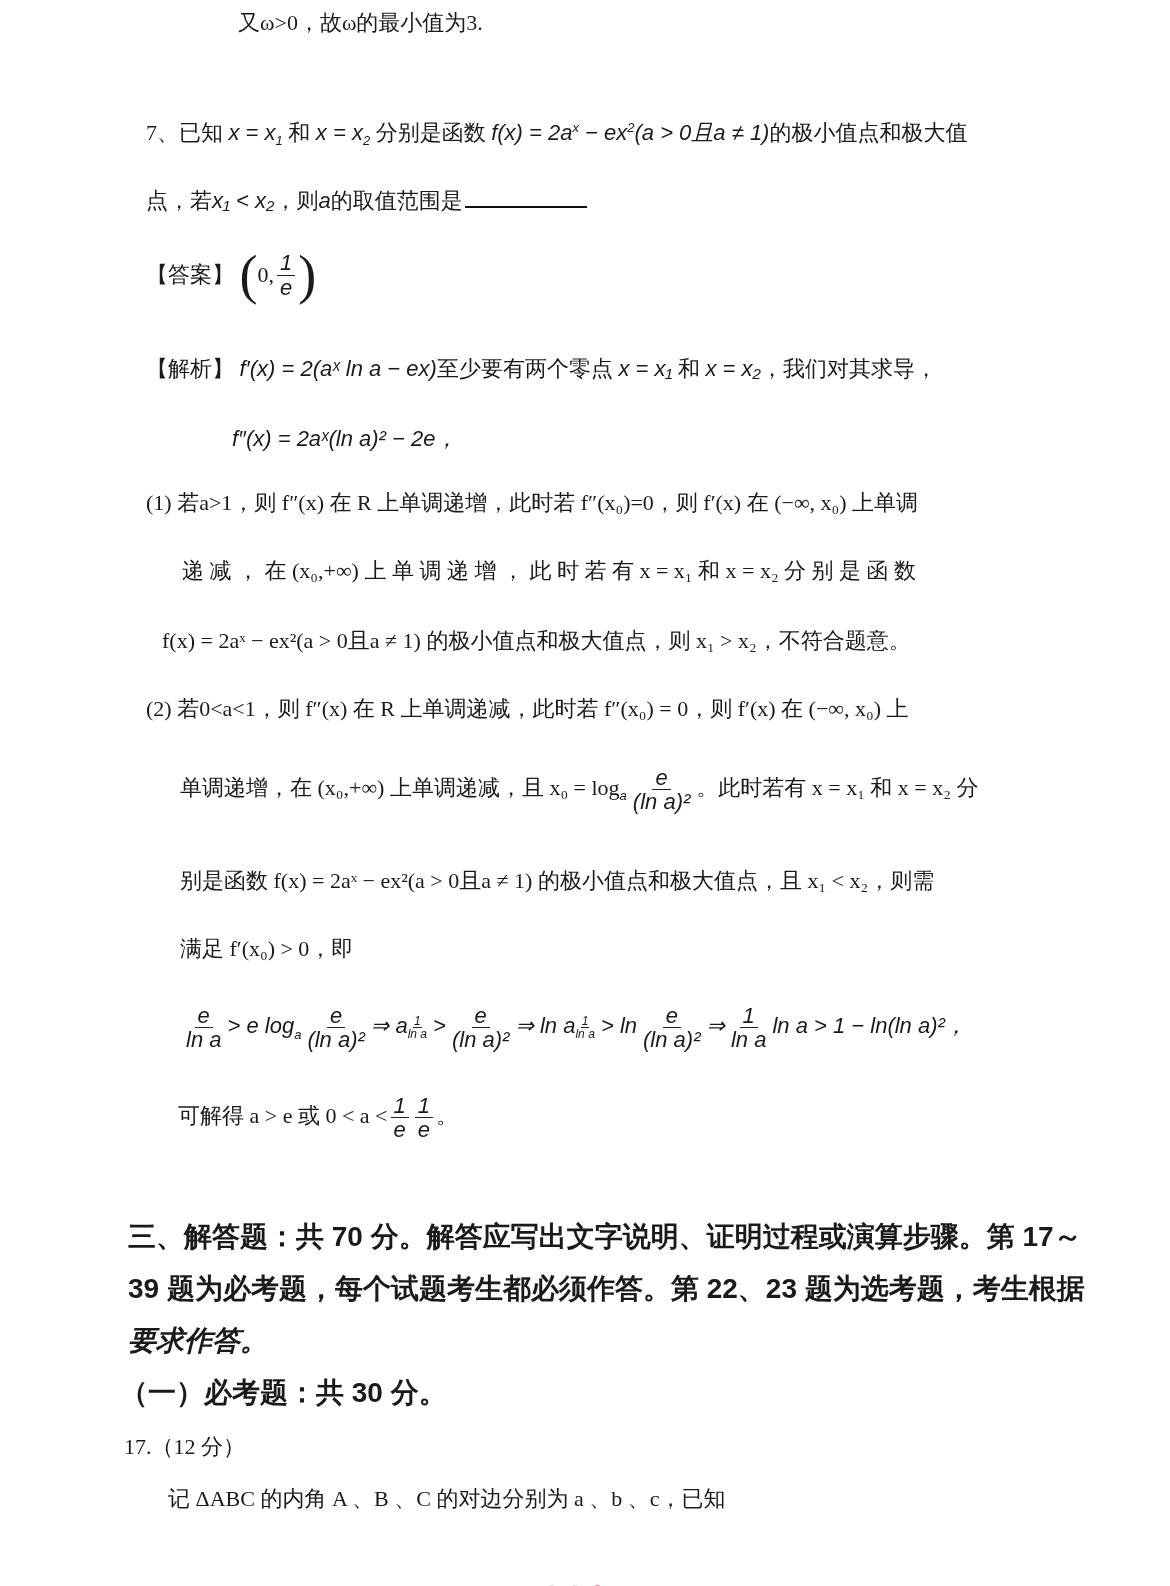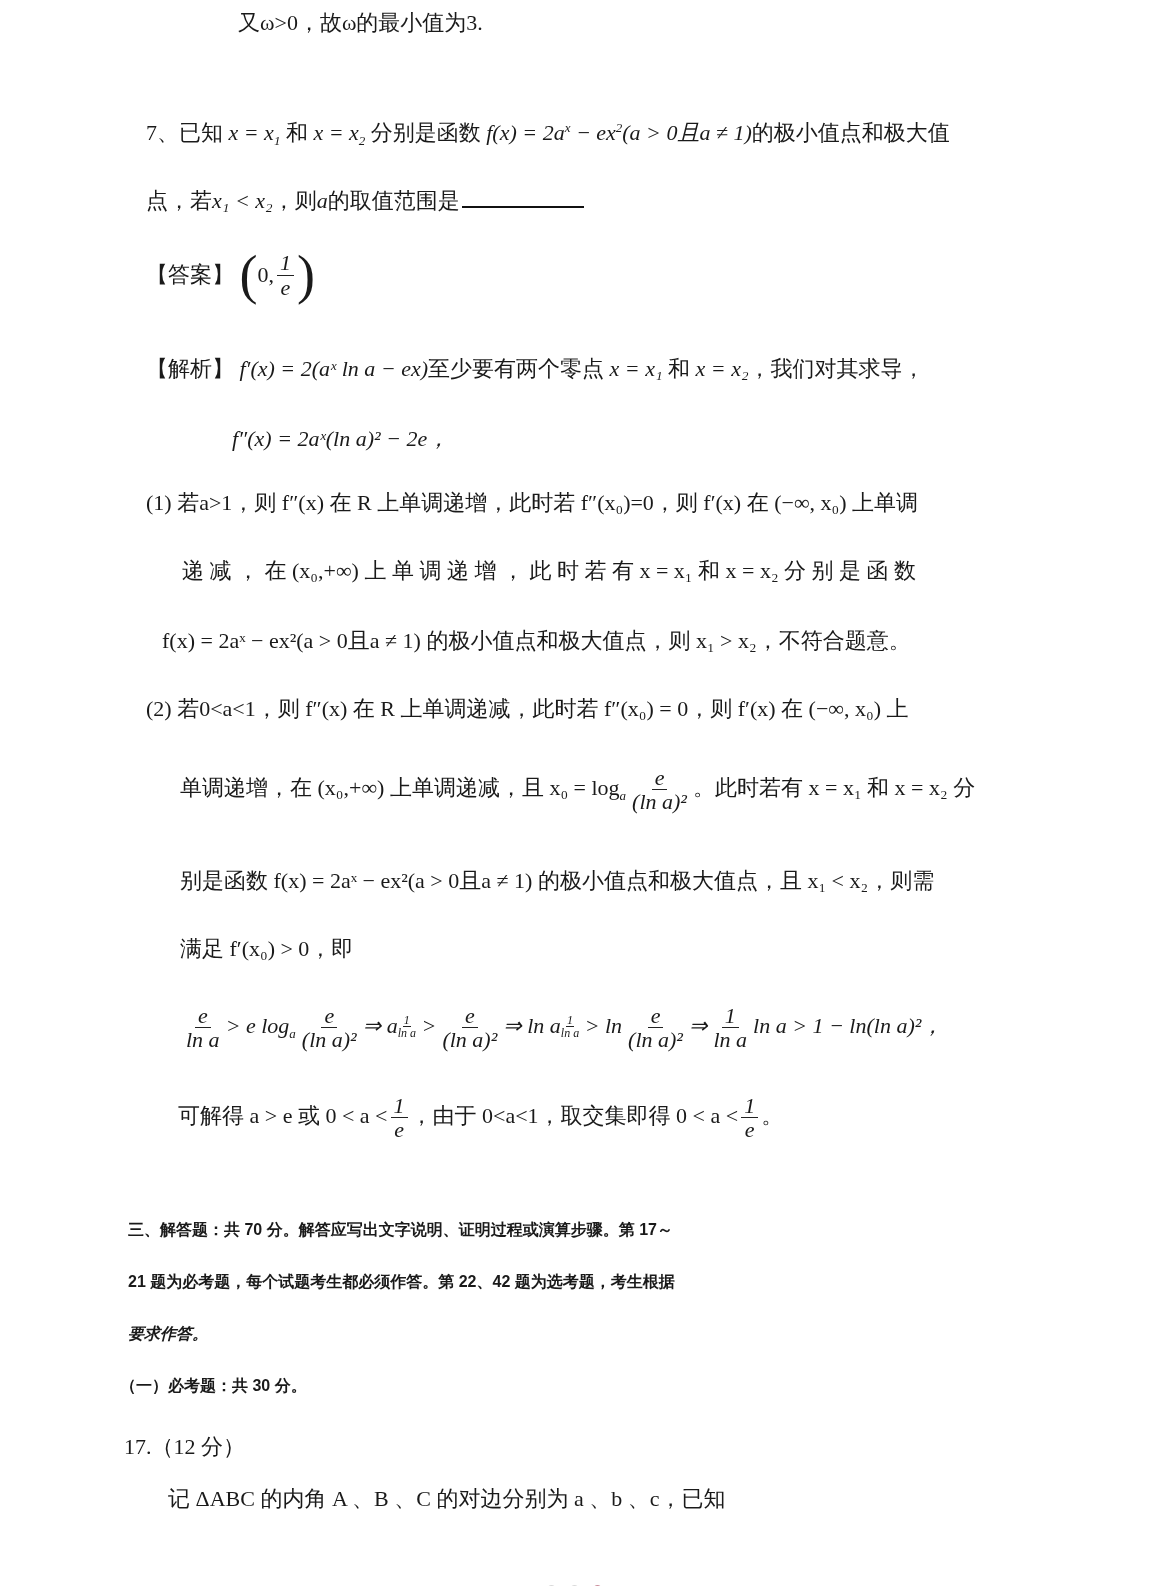--- a/index.html
+++ b/index.html
@@ -3,22 +3,22 @@
 <meta charset="utf-8">
 <style>
   html, body { margin: 0; padding: 0; background: #ffffff; }
   body {
     width: 1170px; height: 1586px; position: relative; overflow: hidden;
     color: #1a1a1a;
     font-family: "Liberation Serif", "DejaVu Serif", serif;
     font-size: 22px;
   }
   .line { position: absolute; white-space: nowrap; line-height: 1.2; }
-  .m { font-style: italic; font-family: Liberation Serif, serif; }
-  .b { font-weight: bold; font-family: "Liberation Sans", "DejaVu Sans", sans-serif; font-size: 16px; }
+  .m { font-style: italic; font-family: Liberation Sans, sans-serif; }
+  .b { font-weight: bold; font-family: "Liberation Sans", "DejaVu Sans", sans-serif; font-size: 28px; }
   .blank { display: inline-block; width: 122px; border-bottom: 2px solid #111; vertical-align: baseline; margin-left: 2px; height: 16px; }
   .frac { display: inline-flex; flex-direction: column; align-items: center; vertical-align: middle; margin: 0 3px; line-height: 1.05; }
   .frac .num { border-bottom: 1.5px solid #222; padding: 0 3px; }
   .frac .den { padding: 0 3px; }
   .paren-big { font-size: 54px; font-weight: 200; vertical-align: middle; line-height: 1; }
   sup, sub { font-size: 13px; }
   .tiny-frac { display: inline-flex; flex-direction: column; align-items: center; vertical-align: super; font-size: 12px; line-height: 1; }
   .tiny-frac .num { border-bottom: 1px solid #222; padding: 0 1px; }
   .dots { position: absolute; left: 540px; top: 1574px; width: 90px; height: 12px; }
   .dot { display: inline-block; width: 9px; height: 9px; border-radius: 50%; margin: 0 7px; background: #d9d9d9; }
@@ -110,31 +110,31 @@
     </span><span>⇒</span><span class="frac">
       <span class="num">1</span>
       <span class="den">ln a</span>
     </span><span>ln a &gt; 1 − ln(ln a)²，</span>
 </div>
 
 <div class="line" style="left:178px; top:1094px;">
   <span>可解得 a &gt; e 或 0 &lt; a &lt;</span><span class="frac m">
       <span class="num">1</span>
       <span class="den">e</span>
-    </span><span>，由于 0&lt;a&lt;1，取交集即得 0 &lt; a &lt;</span><span class="frac m">
+    </span><span class="frac m">
       <span class="num">1</span>
       <span class="den">e</span>
     </span><span>。</span>
 </div>
 
 <div class="line b" style="left:128px; top:1220px;">
   <span>三、解答题：共 70 分。解答应写出文字说明、证明过程或演算步骤。第 17～</span>
 </div>
 <div class="line b" style="left:128px; top:1272px;">
-  <span>21 题为必考题，每个试题考生都必须作答。第 22、42 题为选考题，考生根据</span>
+  <span>39 题为必考题，每个试题考生都必须作答。第 22、23 题为选考题，考生根据</span>
 </div>
 <div class="line b" style="left:128px; top:1324px;font-style:italic;">
   <span>要求作答。</span>
 </div>
 <div class="line b" style="left:120px; top:1376px;">
   <span>（一）必考题：共 30 分。</span>
 </div>
 
 <div class="line" style="left:124px; top:1434px;">
   <span>17.（12 分）</span>

